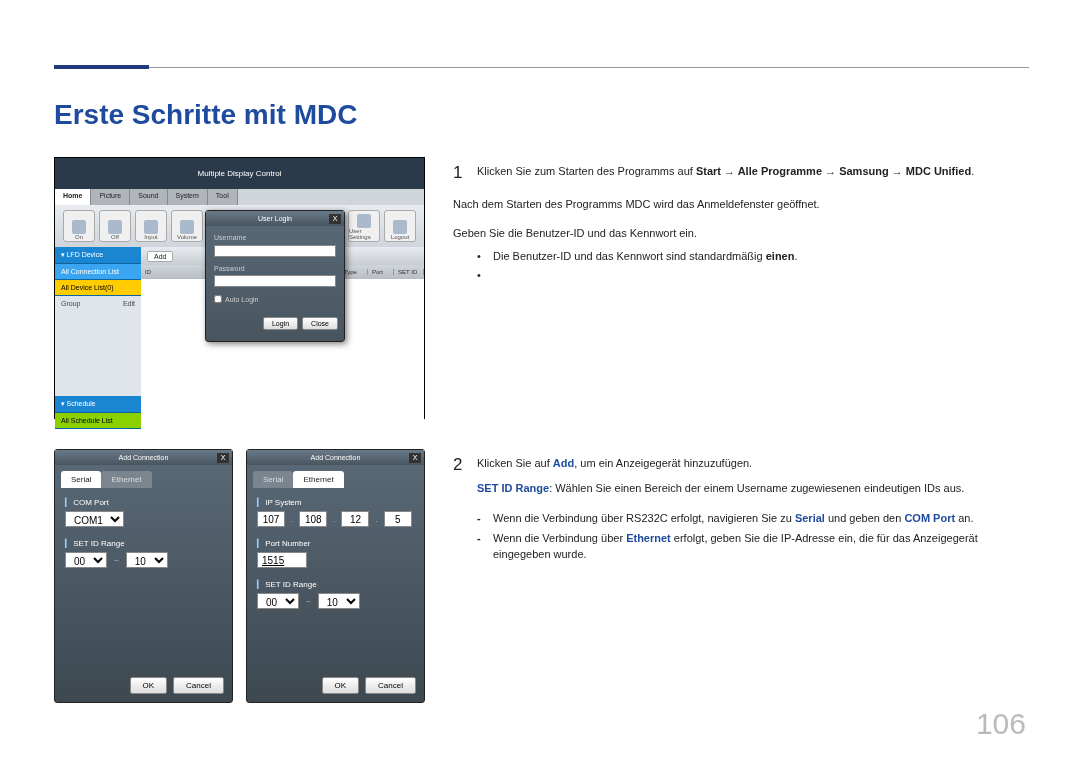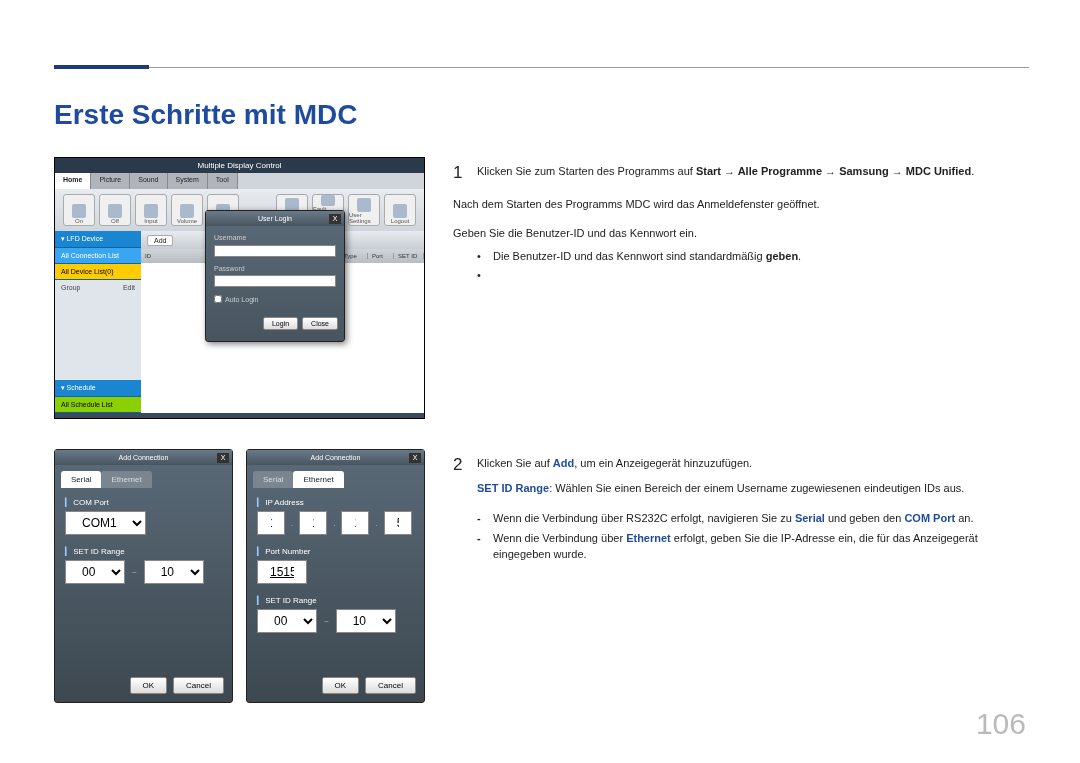--- a/index.html
+++ b/index.html
@@ -42,21 +42,21 @@
     left: 54px;
     width: 371px;
     height: 262px;
     background: #3a4a5a;
     border: 1px solid #000;
   }
   .screenshot1 .mdc-title {
     color: #fff;
     text-align: center;
     font-size: 8px;
-    padding: 3px 0;
+    padding: 11px 0;
     background: #2a3a4a;
   }
   .mdc-tabs {
     display: flex;
     background: #d0d5db;
     height: 16px;
   }
   .mdc-tab {
     font-size: 7px;
     padding: 3px 8px;
@@ -173,21 +173,21 @@
     color: #ddd;
     border-radius: 3px 3px 0 0;
   }
   .add-tab.active { background: #fff; color: #222; }
   .add-body { padding: 4px 10px; }
   .add-group { margin-bottom: 12px; }
   .add-group-label { font-size: 8px; color: #fff; margin-bottom: 4px; }
   .add-group-label::before { content: "▎"; color: #99ccff; margin-right: 2px; }
   .add-row { display: flex; gap: 4px; align-items: center; }
   .add-row input, .add-row select {
-    background: #fff; border: 1px solid #888; font-size: 12px; padding: 2px 12px; height: 24px;
+    background: #fff; border: 1px solid #888; font-size: 10px; padding: 2px 4px; height: 16px;
   }
   .add-btns { position: absolute; bottom: 8px; right: 8px; display: flex; gap: 6px; }
   .add-btns button { font-size: 8px; padding: 3px 12px; background: linear-gradient(#fff,#ddd); border: 1px solid #888; border-radius: 2px; }
 
   .text-area {
     position: absolute;
     left: 453px;
     width: 576px;
     font-size: 11px;
     line-height: 1.5;
@@ -366,21 +366,21 @@
   <div class="dlg-title">
     <span>Add Connection</span>
     <div class="dlg-close">X</div>
   </div>
   <div class="add-tabs">
     <div class="add-tab">Serial</div>
     <div class="add-tab active">Ethernet</div>
   </div>
   <div class="add-body">
     <div class="add-group">
-      <div class="add-group-label">IP Address</div>
+      <div class="add-group-label">IP System</div>
       <div class="add-row">
         <input class="ip-box" value="107" style="">
           <span class="dot">.</span>
         <input class="ip-box" value="108" style="">
           <span class="dot">.</span>
         <input class="ip-box" value="12" style="">
           <span class="dot">.</span>
         <input class="ip-box" value="5" style="">
       </div>
     </div>
@@ -411,21 +411,21 @@
     <div class="step-body">
       <p>
         <span>Klicken Sie zum Starten des Programms auf </span><span class="bold">Start</span><span class="bold"> → </span><span class="bold">Alle Programme</span><span class="bold"> → </span><span class="bold">Samsung</span><span class="bold"> → </span><span class="bold">MDC Unified</span><span>.</span>
       </p>
     </div>
   </div>
   <p style="margin-bottom:13px; margin-top:8px;">Nach dem Starten des Programms MDC wird das Anmeldefenster geöffnet.</p>
   <p style="margin-bottom:6px;">Geben Sie die Benutzer-ID und das Kennwort ein.</p>
   <div class="bullet-item">
     <div class="b">•</div>
-    <div><span>Die Benutzer-ID und das Kennwort sind standardmäßig </span><span class="bold">geben</span><span>.</span></div>
+    <div><span>Die Benutzer-ID und das Kennwort sind standardmäßig </span><span class="bold">einen</span><span>.</span></div>
   </div>
   <div class="bullet-item">
     <div class="b">•</div>
   </div>
 </div>
 
 <div class="text-area bottom">
   <div class="step">
     <div class="step-num">2</div>
     <div class="step-body">

